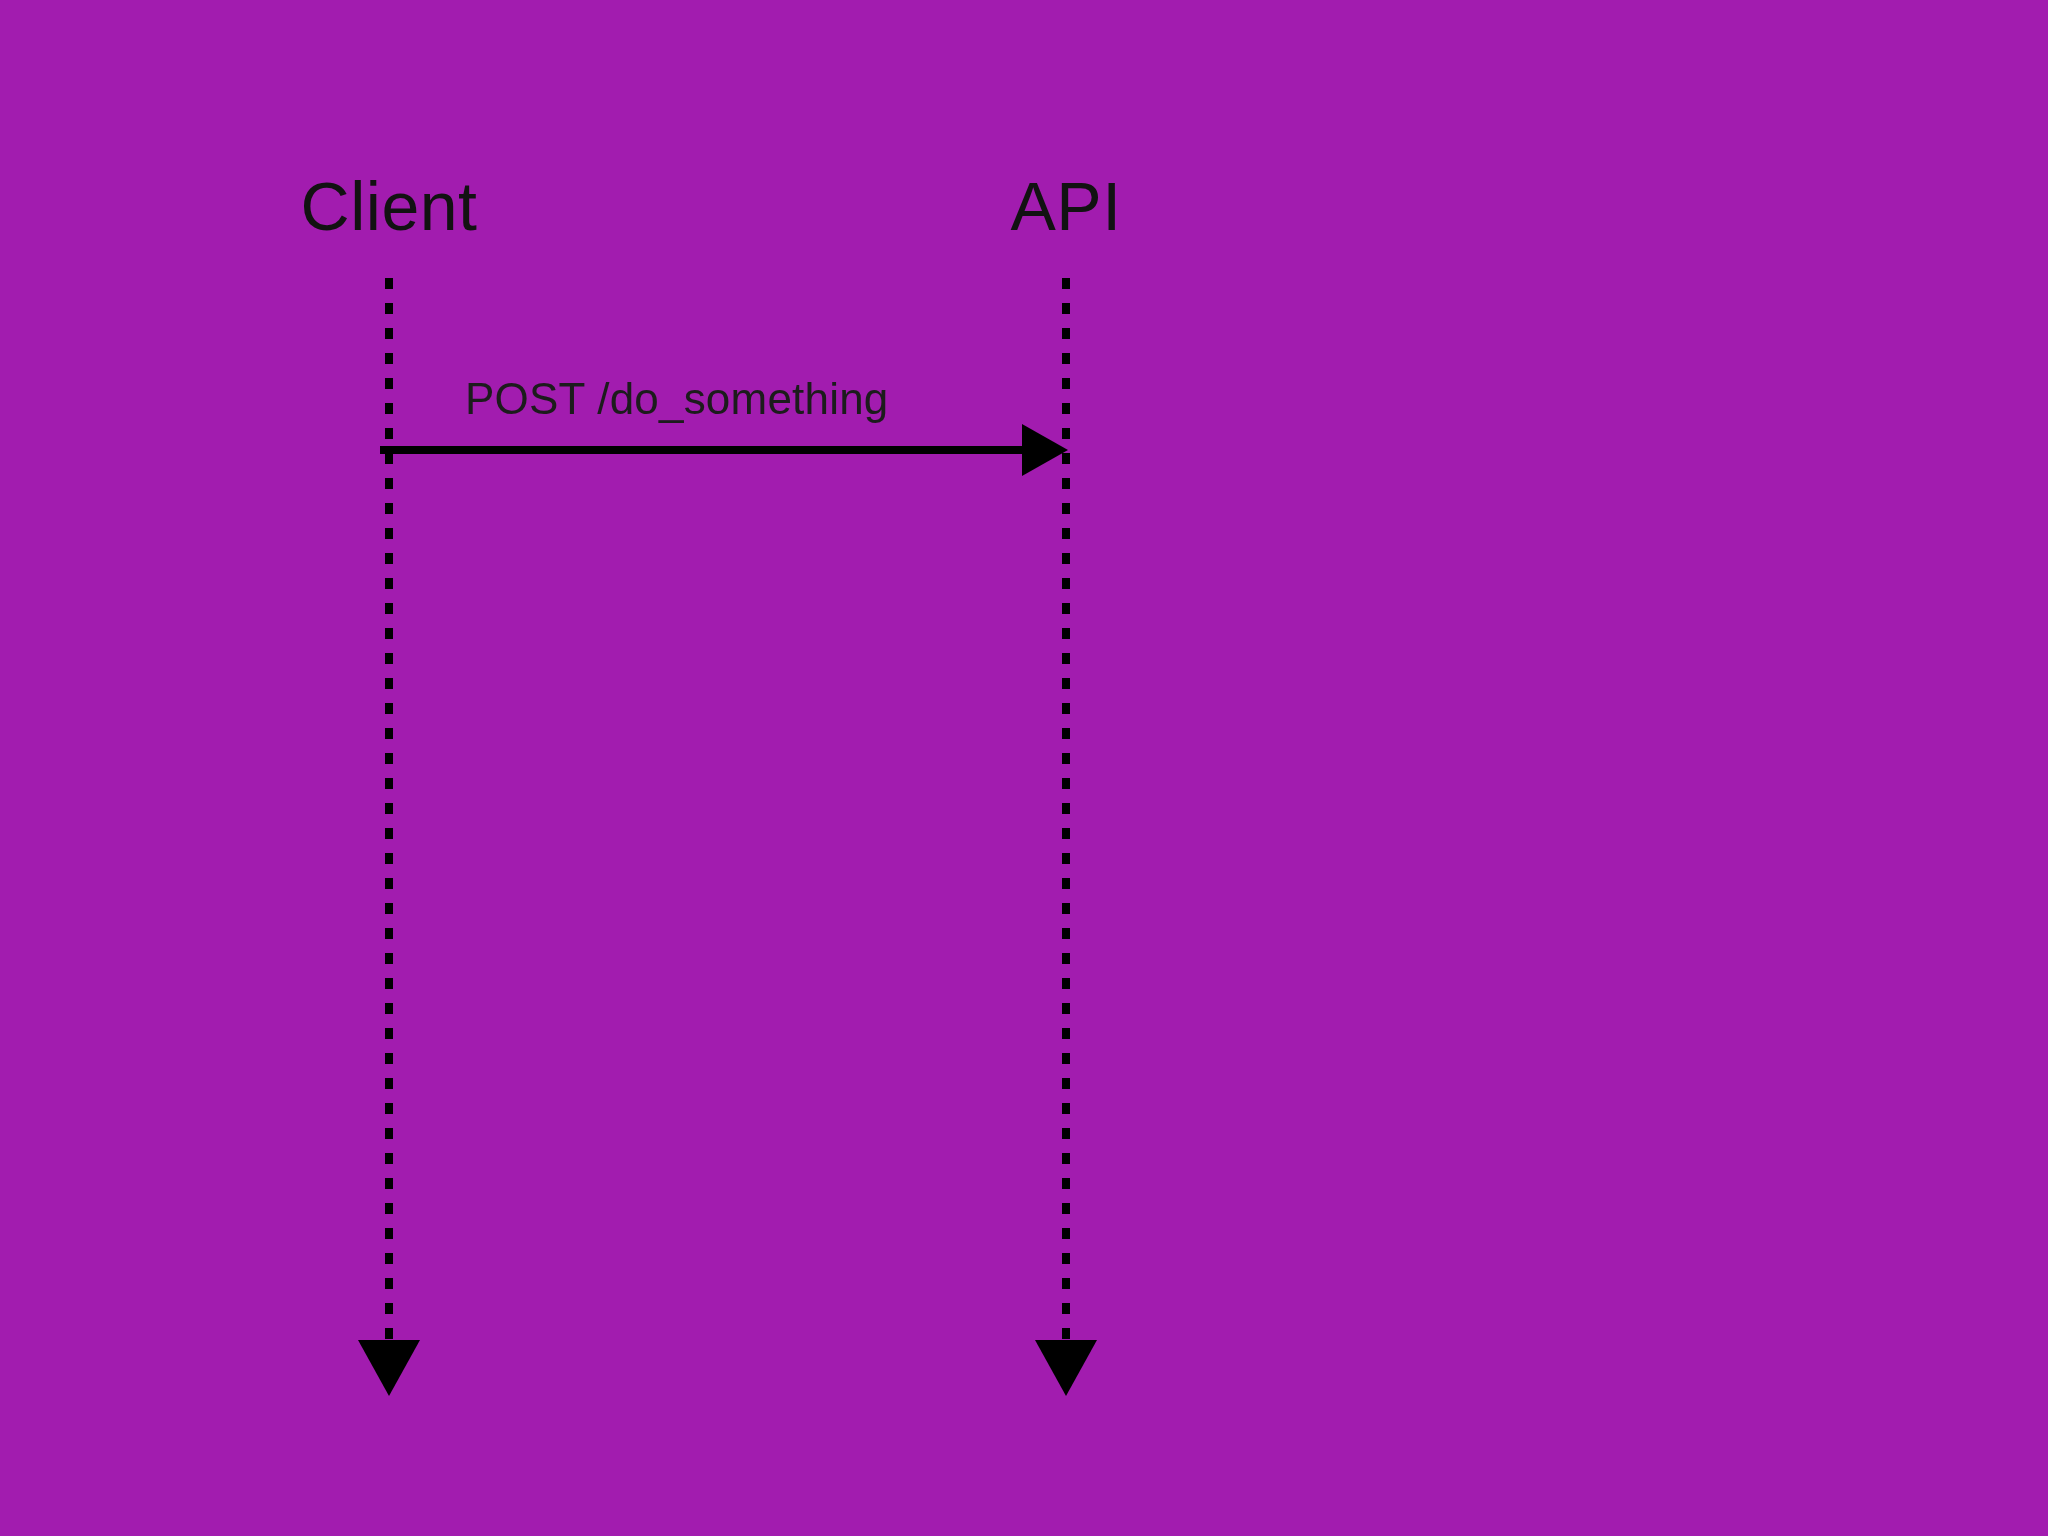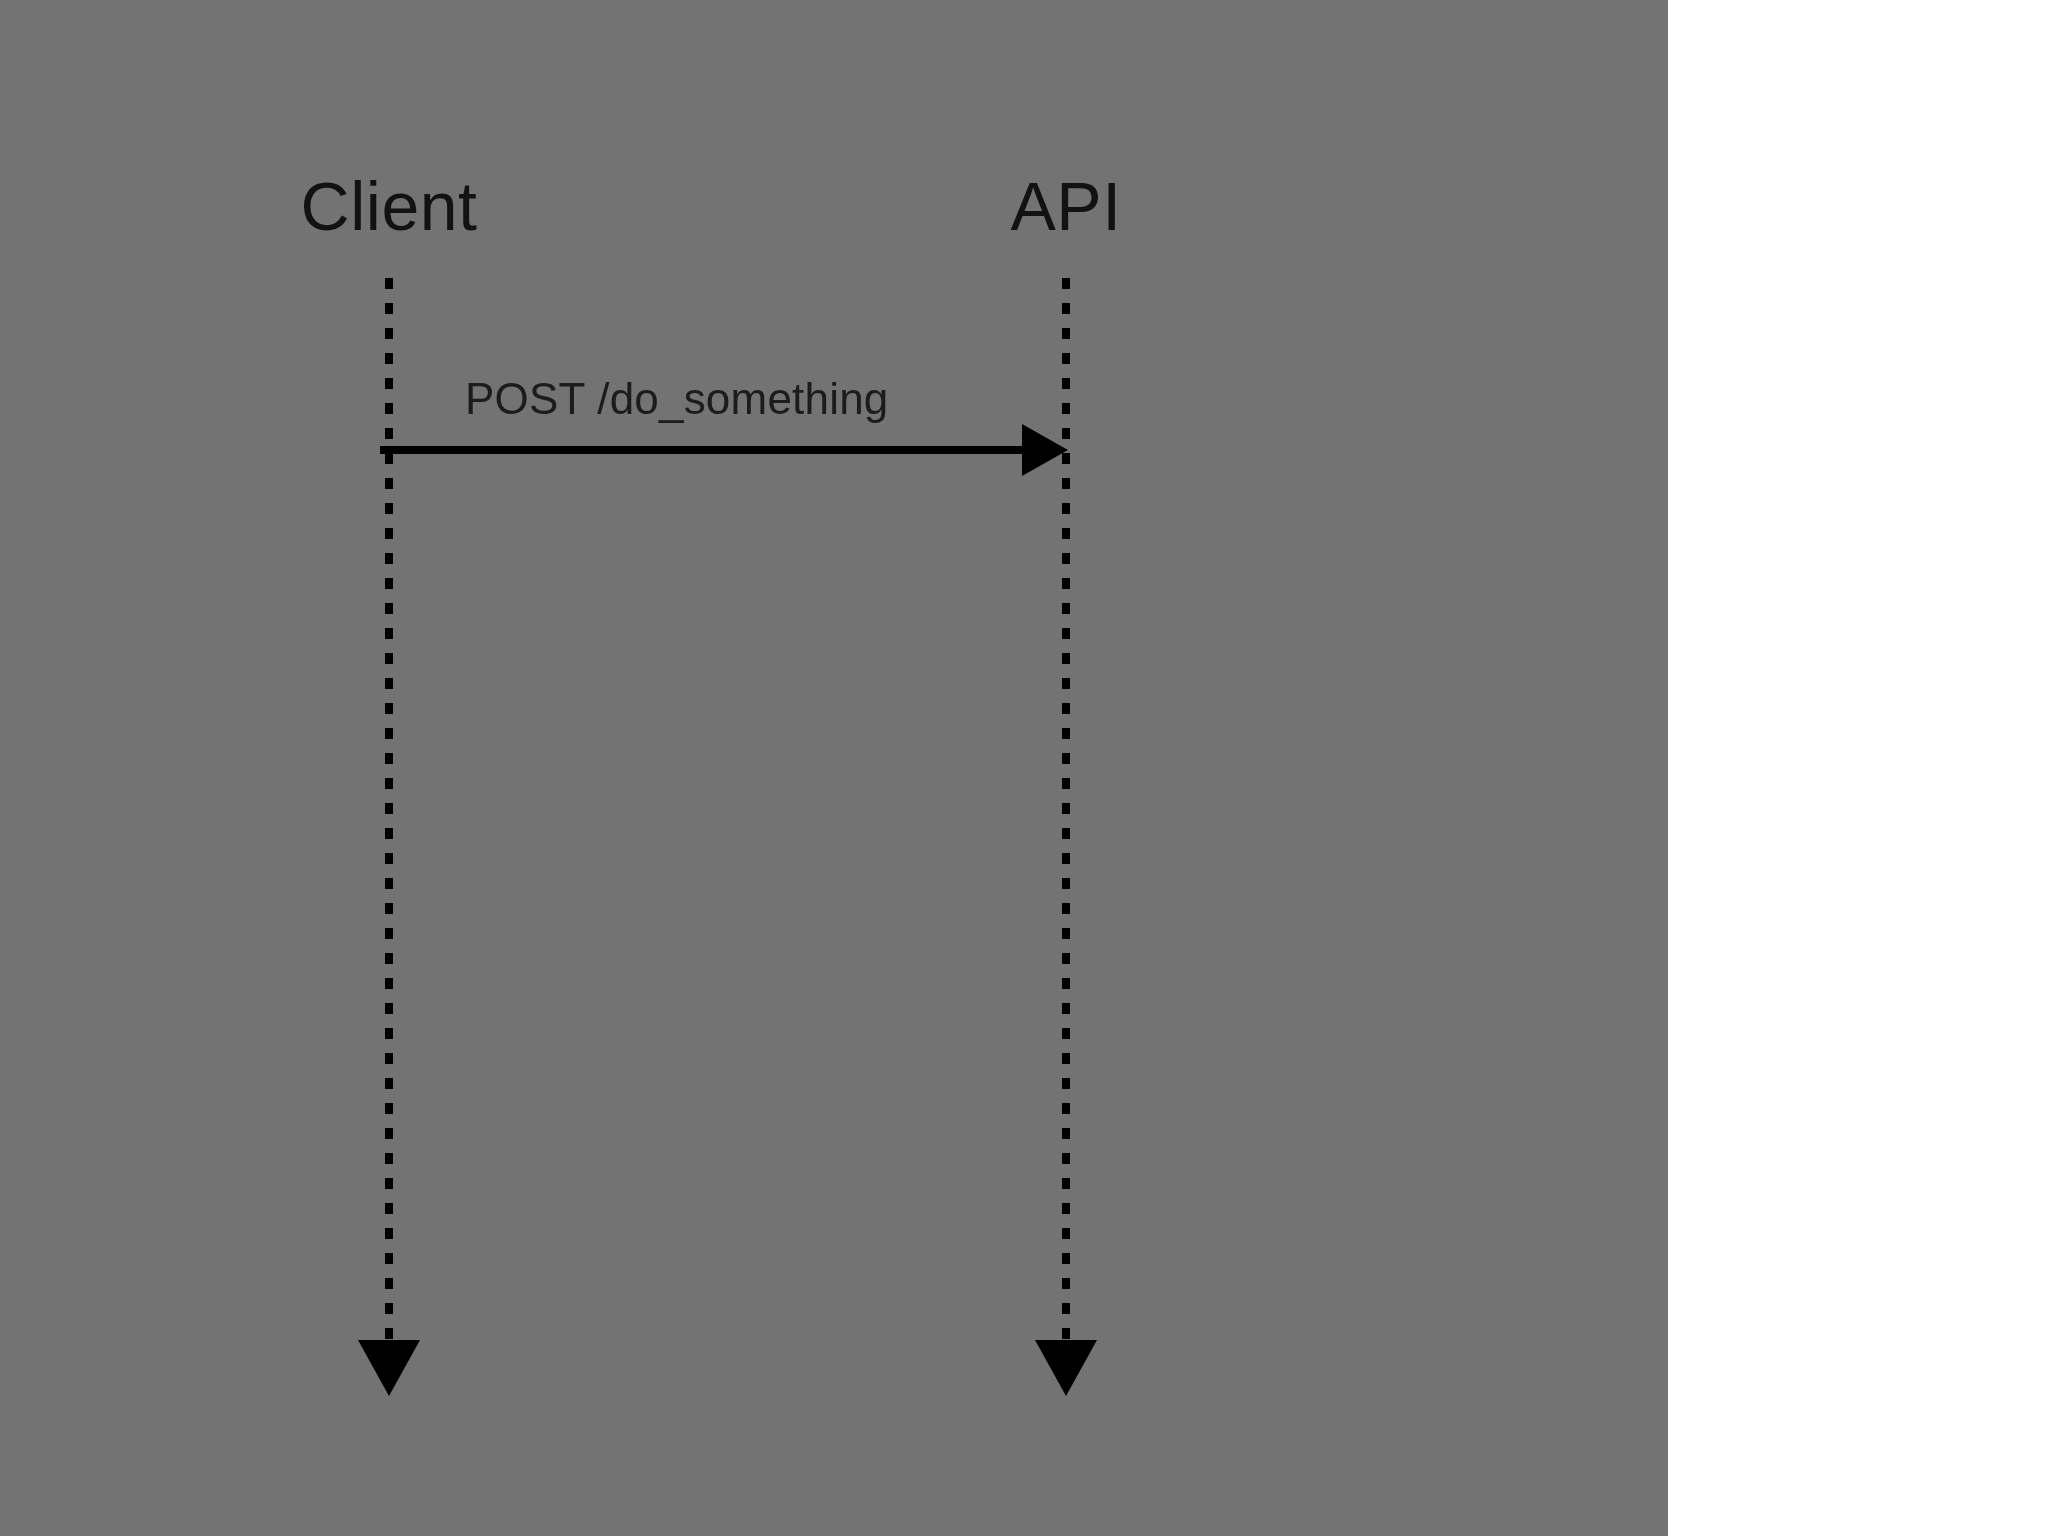--- a/index.html
+++ b/index.html
@@ -9,23 +9,23 @@
     background: #ffffff;
   }
   body {
     width: 2048px;
     height: 1536px;
     overflow: hidden;
     font-family: "Liberation Sans", sans-serif;
   }
   #diagram-canvas {
     position: relative;
-    width: 1668px;
+    width: 2048px;
     height: 1536px;
-    background: #737373;
+    background: #a21caf;
   }
   #diagram-svg {
     position: absolute;
     top: 0;
     left: 0;
     width: 2048px;
     height: 1536px;
     display: block;
   }
   .participant-label {

